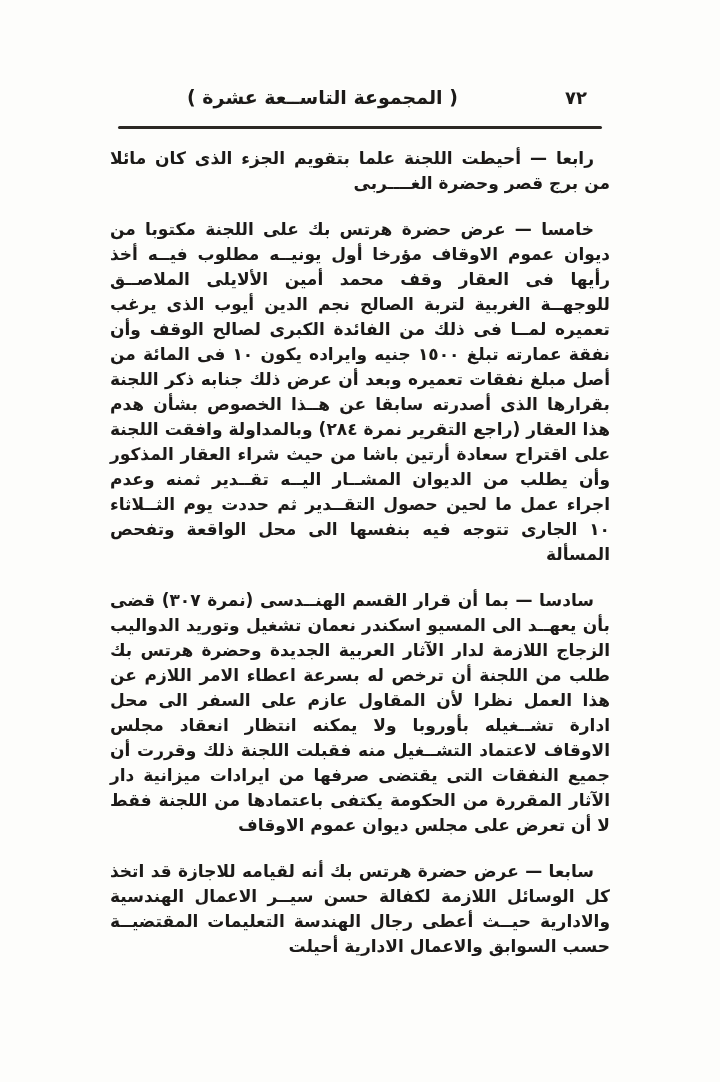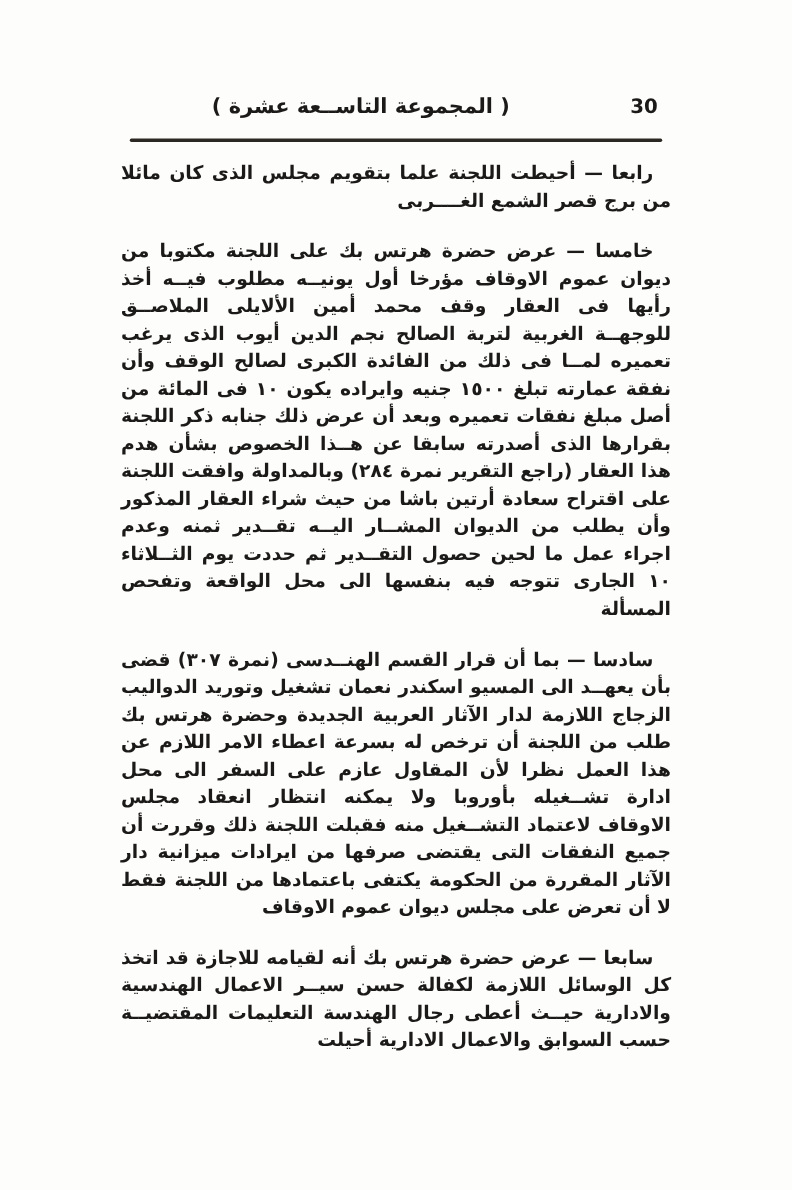--- a/index.html
+++ b/index.html
@@ -15,21 +15,21 @@
     background: #fdfdfb;
     box-shadow: 0 0 6px rgba(0,0,0,0.25);
     overflow: hidden;
     font-family: "DejaVu Sans", sans-serif;
     color: #1c1a18;
   }
   .page-header {
     position: absolute;
     top: 86px;
     left: 0;
-    right: 4px;
+    right: 15px;
     height: 30px;
   }
   .header-title {
     position: absolute;
     left: 0;
     right: 60px;
     text-align: center;
     direction: rtl;
     font-size: 19px;
     font-weight: bold;
@@ -71,25 +71,25 @@
     margin-bottom: 12px;
   }
 </style>
 </head>
 <body>
 
 <div class="scan-page">
 
   <div class="page-header">
     <div class="header-title">( المجموعة التاســعة عشرة )</div>
-    <div class="page-number">30</div>
+    <div class="page-number">٧٢</div>
   </div>
 
   <div class="header-rule"></div>
 
   <div class="document-body">
-    <p class="paragraph">رابعا — أحيطت اللجنة علما بتقويم مجلس الذى كان مائلا من برج قصر الشمع الغــــربى</p>
+    <p class="paragraph">رابعا — أحيطت اللجنة علما بتقويم الجزء الذى كان مائلا من برج قصر وحضرة الغــــربى</p>
     <p class="paragraph">خامسا — عرض حضرة هرتس بك على اللجنة مكتوبا من ديوان عموم الاوقاف مؤرخا أول يونيــه مطلوب فيــه أخذ رأيها فى العقار وقف محمد أمين الألايلى الملاصــق للوجهــة الغربية لتربة الصالح نجم الدين أيوب الذى يرغب تعميره لمــا فى ذلك من الفائدة الكبرى لصالح الوقف وأن نفقة عمارته تبلغ ١٥٠٠ جنيه وايراده يكون ١٠ فى المائة من أصل مبلغ نفقات تعميره وبعد أن عرض ذلك جنابه ذكر اللجنة بقرارها الذى أصدرته سابقا عن هــذا الخصوص بشأن هدم هذا العقار (راجع التقرير نمرة ٢٨٤) وبالمداولة وافقت اللجنة على اقتراح سعادة أرتين باشا من حيث شراء العقار المذكور وأن يطلب من الديوان المشــار اليــه تقــدير ثمنه وعدم اجراء عمل ما لحين حصول التقــدير ثم حددت يوم الثــلاثاء ١٠ الجارى تتوجه فيه بنفسها الى محل الواقعة وتفحص المسألة</p>
     <p class="paragraph">سادسا — بما أن قرار القسم الهنــدسى (نمرة ٣٠٧) قضى بأن يعهــد الى المسيو اسكندر نعمان تشغيل وتوريد الدواليب الزجاج اللازمة لدار الآثار العربية الجديدة وحضرة هرتس بك طلب من اللجنة أن ترخص له بسرعة اعطاء الامر اللازم عن هذا العمل نظرا لأن المقاول عازم على السفر الى محل ادارة تشــغيله بأوروبا ولا يمكنه انتظار انعقاد مجلس الاوقاف لاعتماد التشــغيل منه فقبلت اللجنة ذلك وقررت أن جميع النفقات التى يقتضى صرفها من ايرادات ميزانية دار الآثار المقررة من الحكومة يكتفى باعتمادها من اللجنة فقط لا أن تعرض على مجلس ديوان عموم الاوقاف</p>
     <p class="paragraph">سابعا — عرض حضرة هرتس بك أنه لقيامه للاجازة قد اتخذ كل الوسائل اللازمة لكفالة حسن سيــر الاعمال الهندسية والادارية حيــث أعطى رجال الهندسة التعليمات المقتضيــة حسب السوابق والاعمال الادارية أحيلت</p>
   </div>
 
 </div>
 
 </body></html>

